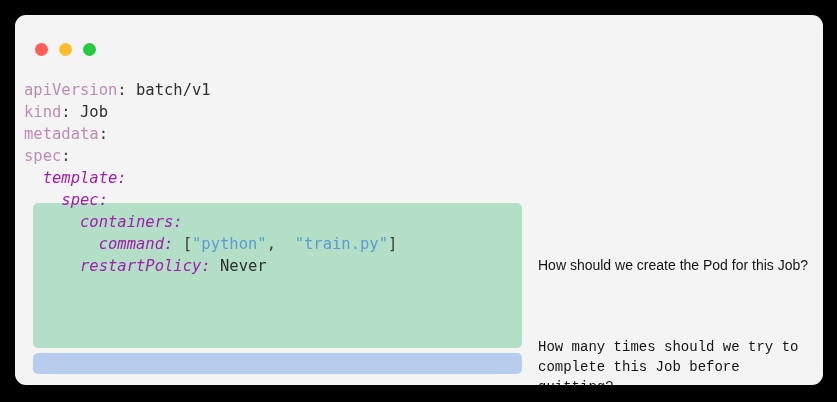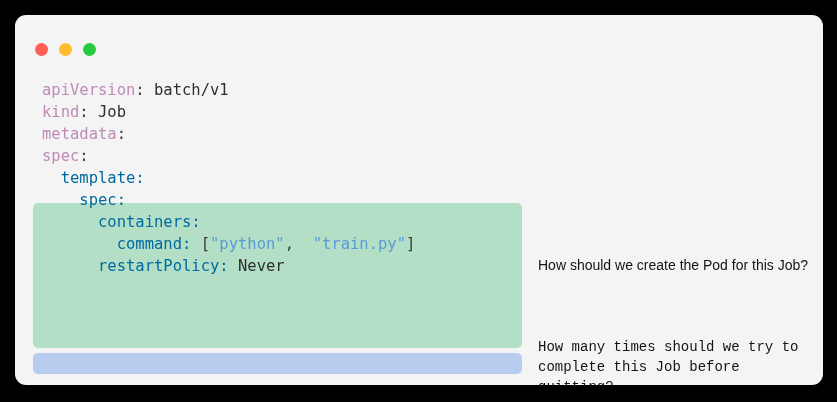--- a/index.html
+++ b/index.html
@@ -54,30 +54,30 @@
     width: 489px;
     border-radius: 5px;
     z-index: 0;
   }
   .hl-green { top: 124px; height: 145px; background: #b2dfc6; }
   .hl-blue  { top: 274px; height: 21px;  background: #b8cdee; }
 
   .lines {
     position: relative;
     z-index: 1;
-    padding-left: 27px;
+    padding-left: 9px;
   }
   .line {
     height: 22px;
     white-space: pre;
     color: #3b3b3b;
   }
   
   .k    { color: #be8bb5; }            
-  .kg   { color: #0369a1; }            
+  .kg   { color: #a21caf; font-style: italic; }            
   .v    { color: #2f2f2f; }            
   .str  { color: #5a9bd5; }            
   .num  { color: #7b7fc4; }            
   .tag  { color: #9a8fa5; }            
   .p    { color: #3b3b3b; }            
   .dash { color: #8c8c9c; }            
 
   
   .annotation {
     position: absolute;

